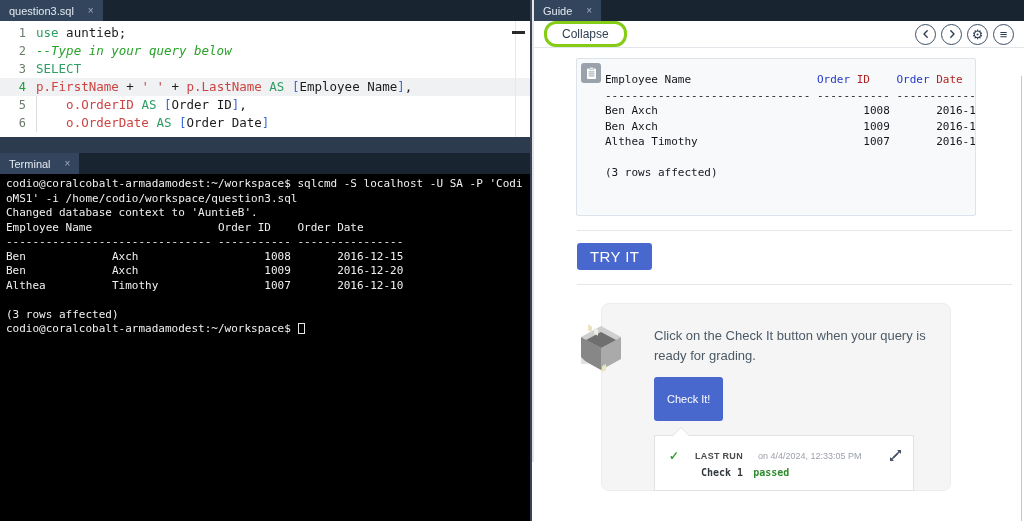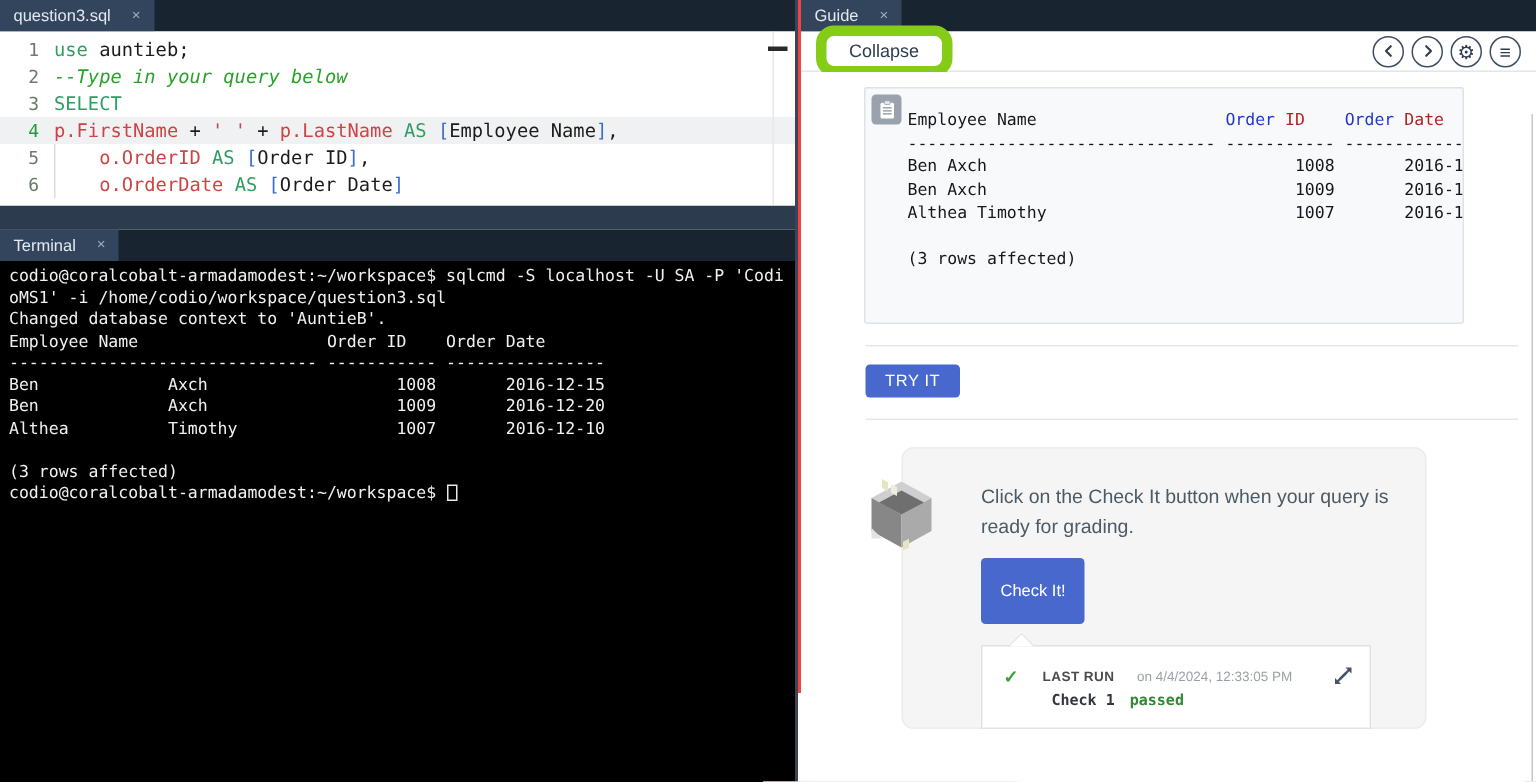--- a/index.html
+++ b/index.html
@@ -1,17 +1,17 @@
 <!DOCTYPE html>
 <html><head>
 <meta charset="utf-8">
 <style>
   * { box-sizing: border-box; margin: 0; padding: 0; }
   html,body { width:1024px; height:521px; background:#fff; overflow:hidden; }
-  .app { position:relative; width:1024px; height:462px; background:#ef4444; font-family:"Liberation Sans",sans-serif; }
+  .app { position:relative; width:1024px; height:462px; background:#e5e5e5; font-family:"Liberation Sans",sans-serif; }
 
   
   .left { position:absolute; left:0; top:0; width:532px; height:521px; border-right:2px solid #3a4456; display:flex; flex-direction:column; background:#fff; }
   .tabbar { height:21px; background:#192431; display:flex; flex:none; align-items:stretch; }
   .tab { background:#33455c; color:#e3e9f0; font-size:11px; display:flex; align-items:center; padding:0 9px; gap:14px; cursor:default; }
   .tab .x { color:#9fb0c0; font-size:10px; line-height:1; }
 
   .editor { height:116px; background:#fff; position:relative; overflow:hidden; flex:none; padding-top:3px; }
   .eline { display:flex; height:18px; line-height:18px; font-family:"DejaVu Sans Mono",monospace; font-size:12.5px; white-space:pre; }
   .eline.active { background:#f0f1f2; }
@@ -32,35 +32,35 @@
 
   .statusbar { height:16px; background:#2c3b4e; color:#fff; font-family:"DejaVu Sans Mono",monospace; font-size:10.5px; line-height:16px; padding-left:7px; flex:none; white-space:pre; }
 
   .terminal { flex:1; background:#000; color:#f0f0f0; padding:3px 6px; font-family:"DejaVu Sans Mono",monospace; font-size:11px; line-height:14.5px; overflow:hidden; }
   .tline { white-space:pre; min-height:14.5px; }
   .cursor { display:inline-block; width:7px; height:11px; border:1px solid #e8e8e8; vertical-align:-2px; margin-left:1px; }
 
   
   .right { position:absolute; left:534px; top:0; width:490px; height:521px; background:#fff; display:flex; flex-direction:column; }
   .toolbar { height:27px; border-bottom:1px solid #e2e6ea; display:flex; align-items:center; padding:0 10px; flex:none; background:#fff; }
-  .collapse { border:7px solid #84cc16; border-radius:12px; background:#fff; color:#2e3d52; font-family:"Liberation Sans",sans-serif; font-size:12px; padding:3px 15px; cursor:pointer; }
+  .collapse { border:3px solid #84cc16; border-radius:12px; background:#fff; color:#2e3d52; font-family:"Liberation Sans",sans-serif; font-size:12px; padding:3px 15px; cursor:pointer; }
   .navbtns { margin-left:auto; display:flex; gap:5px; align-items:center; }
   .cbtn { width:21px; height:21px; border:1px solid #3d4e63; border-radius:50%; background:#fff; color:#2e3d52; display:flex; align-items:center; justify-content:center; font-size:13px; line-height:1; padding:0; cursor:pointer; }
 
   .content { flex:1; padding:10px 0 0 24px; position:relative; overflow:hidden; background:#fff; }
   .scrollline { position:absolute; right:2px; top:28px; bottom:0; width:1px; background:#c3c8cd; }
   .heading { font-style:italic; font-size:17px; color:#8d939c; margin:8px 0 13px 0; font-weight:normal; }
 
   .codecard { position:relative; width:400px; height:158px; background:#f7f9fb; border:1px solid #dde3ea; border-radius:2px; margin-left:18px; overflow:hidden; }
   .clipbtn { position:absolute; top:4px; left:4px; width:20px; height:20px; background:#9aa2ab; border-radius:3px; border:none; display:flex; align-items:center; justify-content:center; cursor:pointer; }
   .gcode { margin:13px 0 0 28px; font-family:"DejaVu Sans Mono",monospace; font-size:11px; line-height:15.5px; color:#15171c; }
   .gline { white-space:pre; min-height:15.5px; }
 
   .sep { border:none; border-top:1px solid #e4e7eb; margin:14px 12px 0 19px; }
-  .tryit { display:block; margin:12px 0 0 19px; background:#4868ce; color:#fff; border:none; border-radius:3px; font-family:"Liberation Sans",sans-serif; font-size:11px; letter-spacing:.4px; padding:5px 13px; cursor:pointer; }
+  .tryit { display:block; margin:12px 0 0 19px; background:#4868ce; color:#fff; border:none; border-radius:3px; font-family:"Liberation Sans",sans-serif; font-size:15px; letter-spacing:.4px; padding:5px 13px; cursor:pointer; }
 
   .checkcard { position:relative; margin:18px 0 0 43px; width:350px; height:188px; background:#f4f5f4; border:1px solid #ececec; border-radius:8px; }
   .isoicon { position:absolute; left:-24px; top:20px; }
   .checkbody { padding:22px 0 0 52px; }
   .instr { max-width:292px; font-size:13px; line-height:1.5; color:#4c5a66; }
   .checkbtn { margin-top:12px; background:#4868ce; color:#fff; border:none; border-radius:3px; font-family:"Liberation Sans",sans-serif; font-size:11px; padding:16px 13px; cursor:pointer; }
 
   .resultbox { position:relative; margin-top:14px; width:260px; background:#fff; border:1px solid #e2e2e2; }
   .resultbox:before { content:""; position:absolute; top:-9px; left:17px; border:9px solid transparent; border-top:none; border-bottom:9px solid #e2e2e2; }
   .resultbox:after { content:""; position:absolute; top:-8px; left:18px; border:8px solid transparent; border-top:none; border-bottom:8px solid #fff; }

